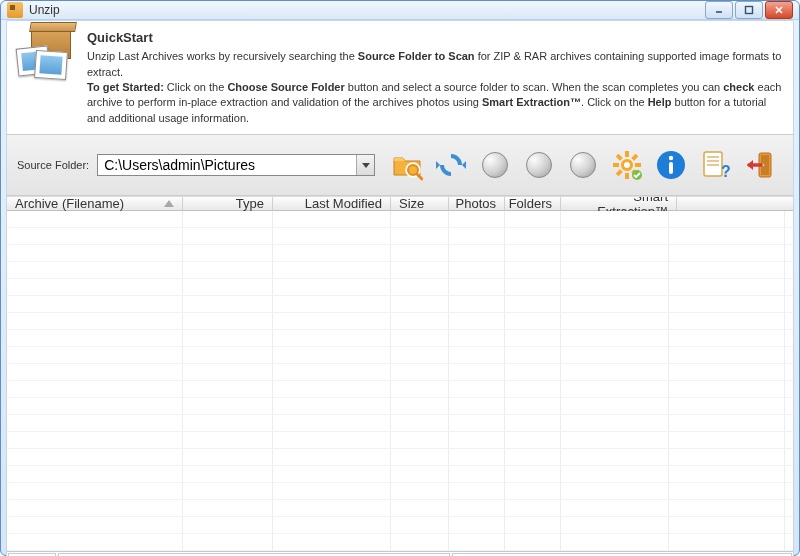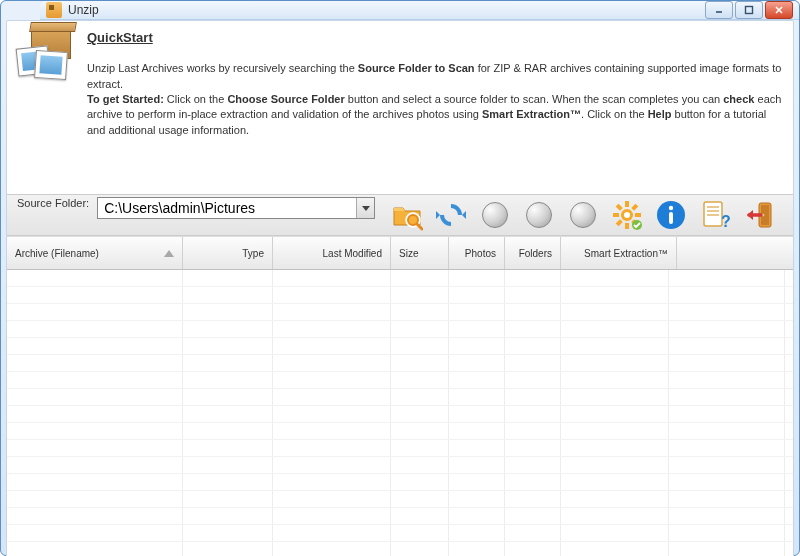--- a/index.html
+++ b/index.html
@@ -21,21 +21,20 @@
   flex-direction: column;
 }
 .titlebar {
   height: 28px;
   background: linear-gradient(#f2f7fd, #d9e8f8);
   border-bottom: 1px solid #b8d0ea;
   display: flex;
   align-items: center;
   padding: 0 6px;
   border-radius: 6px 6px 0 0;
-  margin-left: 39px;
 }
 .titlebar .app-icon {
   width: 16px; height: 16px;
   margin-right: 6px;
   background: linear-gradient(#f6c26b, #e69a2e);
   border-radius: 2px;
   position: relative;
 }
 .titlebar .app-icon::after {
   content: "";
@@ -114,30 +113,29 @@
 }
 .qs-photo::after {
   content: "";
   position: absolute;
   left: 4px; top: 4px; right: 4px; bottom: 4px;
   background: linear-gradient(#8fc8ee, #5a9fd6);
 }
 .qs-photo.p1 { left: 0; top: 18px; transform: rotate(-6deg); }
 .qs-photo.p2 { left: 18px; top: 22px; transform: rotate(4deg); }
 .qs-text { color: #333; line-height: 1.4; font-size: 11px; }
-.qs-title { font-size: 13px; font-weight: bold; margin-bottom: 14px; text-decoration: underline; }
+.qs-title { font-size: 13px; font-weight: bold; margin-bottom: 2px; }
 
 .toolbar {
   background: linear-gradient(#f2f2f2, #e4e4e4);
   border-top: 1px solid #ccc;
   border-bottom: 1px solid #ccc;
-  padding: 2px 10px;
-  display: flex;
-  align-items: flex-start;
-  margin-top: 48px;
+  padding: 12px 10px;
+  display: flex;
+  align-items: center;
 }
 .toolbar-label { color: #333; margin-right: 8px; }
 .source-dd {
   width: 278px;
   height: 22px;
   border: 1px solid #888;
   background: #fff;
   display: flex;
   align-items: center;
   padding: 0 6px;
@@ -180,22 +178,22 @@
   flex: 1;
   display: flex;
   flex-direction: column;
   overflow: hidden;
   border-top: 1px solid #ddd;
 }
 .thead {
   background: linear-gradient(#fdfdfd, #e8e8e8);
   border-bottom: 1px solid #c0c0c0;
   display: flex;
-  height: 33px;
-  font-size: 10px;
+  height: 14px;
+  font-size: 13px;
   color: #333;
 }
 .th {
   border-right: 1px solid #d0d0d0;
   padding: 0 8px;
   display: flex;
   align-items: center;
   position: relative;
 }
 .th.sortable .sort-ind {

